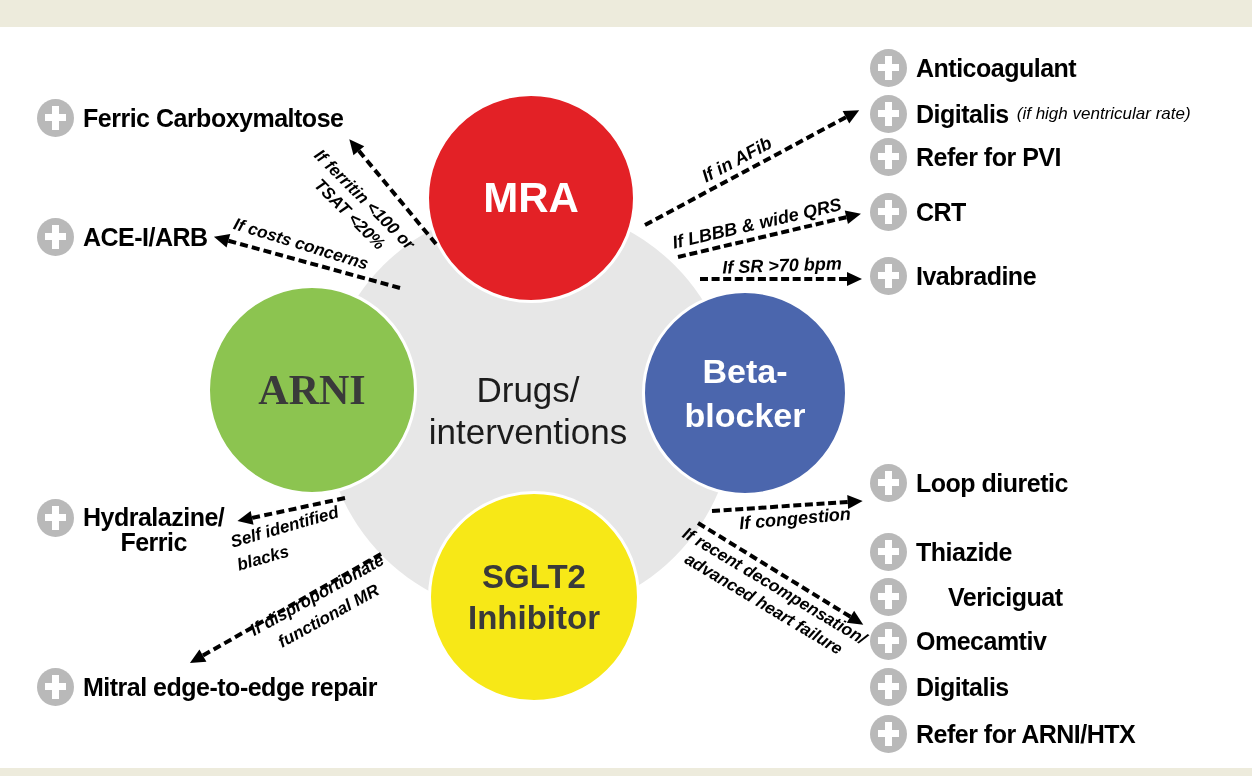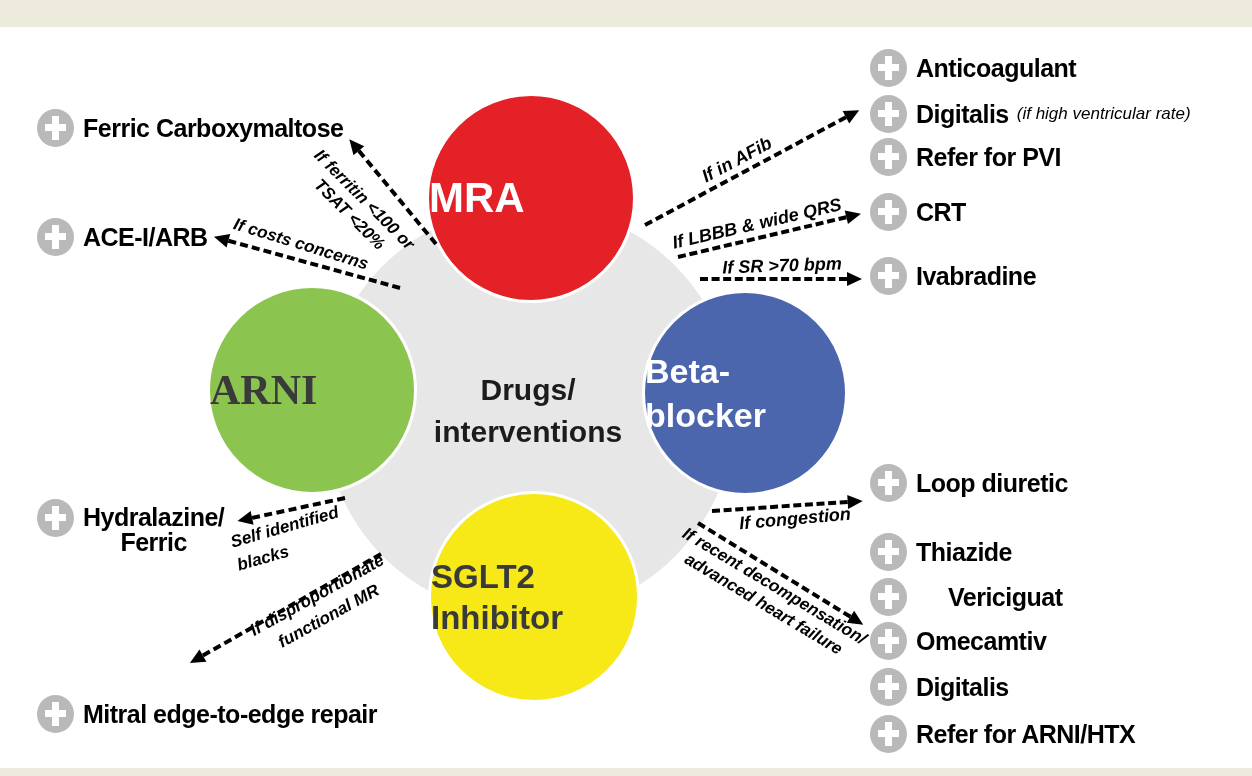--- a/index.html
+++ b/index.html
@@ -10,31 +10,31 @@
   .band{position:absolute;left:0;width:1252px;background:var(--band,#edebdc);}
   .band.top{top:0;height:27px;}
   .band.bottom{bottom:0;height:8px;}
 
   .hub-bg{
     position:absolute;left:323px;top:205px;width:412px;height:412px;
     border-radius:50%;background:var(--hub_gray,#e7e7e7);
   }
   .circle{
     position:absolute;border-radius:50%;display:flex;flex-direction:column;
-    align-items:flex-start;justify-content:center;text-align:center;
+    align-items:center;justify-content:center;text-align:center;
     font-weight:700;box-sizing:border-box;border:3px solid #fff;
   }
   .circle.mra{left:426px;top:93px;width:210px;height:210px;background:var(--red,#e32126);color:#fff;font-size:42px;}
   .circle.arni{left:207px;top:285px;width:210px;height:210px;background:var(--green,#8cc450);color:#3a3a3a;font-size:42px;font-family:Liberation Serif, serif;}
   .circle.beta{left:642px;top:290px;width:206px;height:206px;background:var(--blue,#4b66ad);color:#fff;font-size:34px;line-height:44px;}
   .circle.sglt{left:428px;top:491px;width:212px;height:212px;background:var(--yellow,#f7e817);color:#3a3a3a;font-size:33px;line-height:41px;}
 
   .center-text{
     position:absolute;left:528px;top:411px;transform:translate(-50%,-50%);
-    width:320px;text-align:center;font-weight:700;font-size:30px;
+    width:320px;text-align:center;font-weight:400;font-size:35px;
     line-height:42px;color:#1c1c1c;
   }
 
   .item{position:absolute;display:flex;align-items:center;height:38px;}
   .item .lbl{font-weight:700;font-size:25px;letter-spacing:-0.5px;color:#000;margin-left:9px;white-space:nowrap;}
   .item .note{font-style:italic;font-size:17px;color:#000;margin-left:8px;white-space:nowrap;}
   .item.two-line{align-items:flex-start;}
   .item.two-line .lbl{line-height:25px;text-align:center;padding-top:6px;}
   .plus-icon{width:37px;height:38px;border-radius:50%;background:var(--plus_gray,#b9b9b9);position:relative;flex:0 0 37px;}
   .plus-icon::before{content:"";position:absolute;left:8px;right:8px;top:50%;height:7px;margin-top:-4px;background:#fff;}
@@ -126,36 +126,36 @@
   </div>
   <div class="cond left-align" style="left:288px;top:539px;transform:translate(-50%,-50%) rotate(-16deg);line-height:24px;">
     <div>Self identified</div>
     <div>blacks</div>
   </div>
   <div class="cond" style="left:323px;top:606px;transform:translate(-50%,-50%) rotate(-29deg);line-height:24px;">
     <div>If disproportionate</div>
     <div>functional MR</div>
   </div>
 
-  <div class="item" style="left:37px;top:109px;">
+  <div class="item" style="left:37px;top:99px;">
     <span class="plus-icon"></span>
     <span class="lbl">Ferric Carboxymaltose</span>
   </div>
   <div class="item" style="left:37px;top:218px;">
     <span class="plus-icon"></span>
     <span class="lbl">ACE-I/ARB</span>
   </div>
   <div class="item two-line" style="left:37px;top:499px;">
     <span class="plus-icon"></span>
     <span class="lbl">
       <div>Hydralazine/</div>
       <div>Ferric</div>
     </span>
   </div>
-  <div class="item" style="left:37px;top:668px;margin-top:27px;">
+  <div class="item" style="left:37px;top:668px;">
     <span class="plus-icon"></span>
     <span class="lbl">Mitral edge-to-edge repair</span>
   </div>
 
   <div class="item" style="left:870px;top:49px;">
     <span class="plus-icon"></span>
     <span class="lbl">Anticoagulant</span>
   </div>
   <div class="item" style="left:870px;top:95px;">
     <span class="plus-icon"></span>

